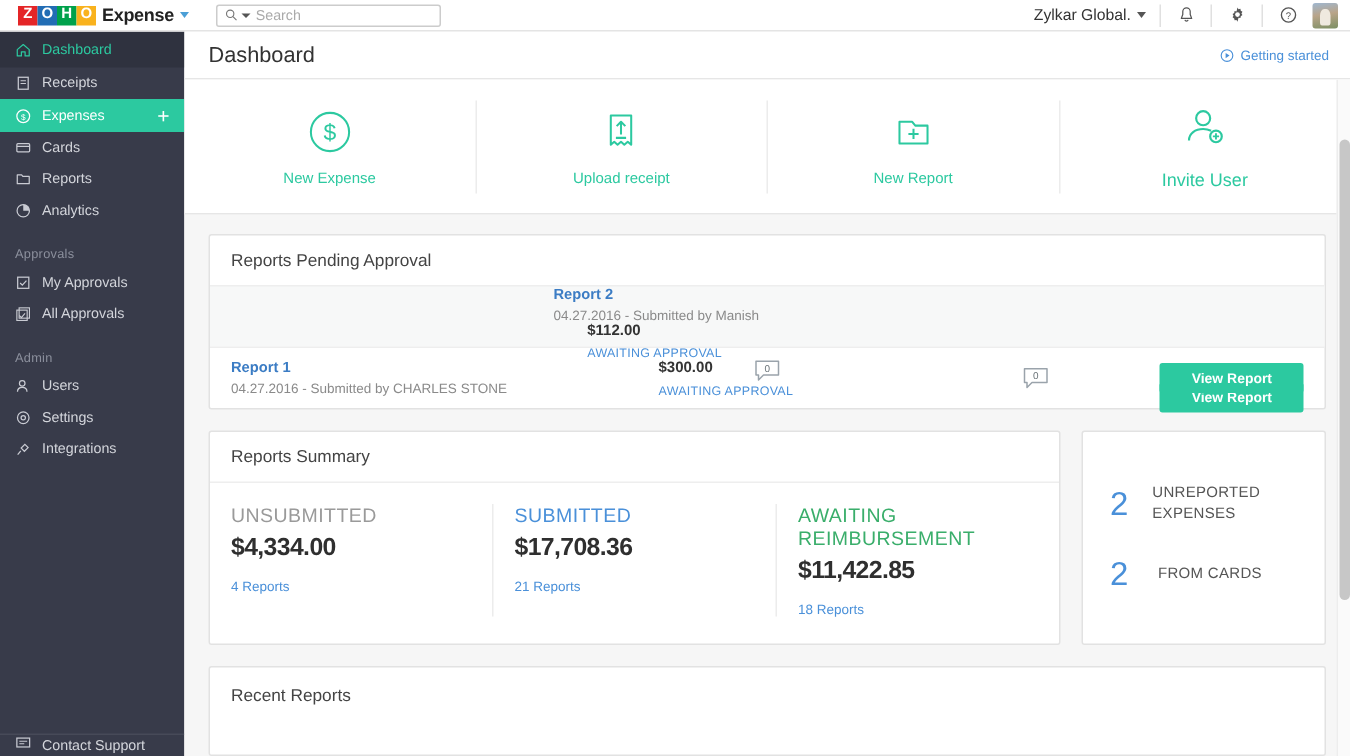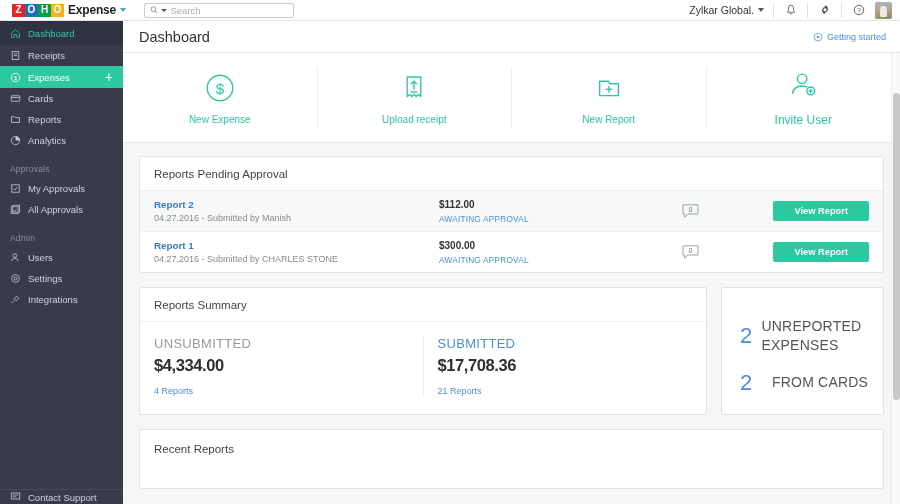--- a/index.html
+++ b/index.html
@@ -129,21 +129,21 @@
   .card-title {
     font-size: 11.5px; color: #444; padding: 11px 14px 10px 14px;
   }
   .card-title.bordered { border-bottom: 1px solid #eee; margin: 0 0 0 0; }
 
   
   .appr-row {
     display: flex; align-items: center; height: 41px;
     padding: 0 14px; border-top: 1px solid #eee;
   }
-  .appr-row.shade { background: #f7f8f8; }
+  .appr-row.shade { background: #f7f8f8; flex-direction: column; }
   .appr-left { width: 285px; }
   .rep-name { font-size: 9.8px; color: #3b7cc4; font-weight: bold; cursor: pointer; }
   .rep-sub { font-size: 9px; color: #8a8a8a; margin-top: 3px; }
   .appr-amt { width: 240px; }
   .amt { font-size: 10px; color: #333; font-weight: bold; }
   .status { font-size: 8.3px; color: #4a90d9; margin-top: 4px; letter-spacing: .2px; }
   .cmt { position: relative; width: 22px; display:flex; align-items:center; justify-content:center; cursor: pointer; }
   .btn-view {
     margin-left: auto; background: #2cc9a0; color: #fff; border: none;
     border-radius: 2px; font-size: 9.3px; font-weight: bold;
@@ -159,21 +159,21 @@
   .sum-label { font-size: 13px; letter-spacing: .3px; margin-bottom: 5px; }
   .sum-label.gray { color: #9a9a9a; }
   .sum-label.blue { color: #4a90d9; }
   .sum-label.green { color: #3aae6b; }
   .sum-value { font-size: 16.5px; color: #2f2f2f; font-weight: bold; letter-spacing: -.4px; }
   .sum-link { font-size: 9px; color: #4a90d9; margin-top: 11px; cursor: pointer; }
 
   .stats-card { width: 163px; flex: 0 0 163px; padding: 24px 0 0 0; }
   .stat-row { display: flex; align-items: center; padding: 0 0 0 18px; height: 47px; }
   .stat-num { font-size: 22px; color: #4a90d9; font-weight: normal; width: 32px; }
-  .stat-lbl { font-size: 14px; color: #555; line-height: 1.35; letter-spacing: .2px; }
+  .stat-lbl { font-size: 10px; color: #555; line-height: 1.35; letter-spacing: .2px; }
 
   .recent-card { margin-top: 14px; }
 
   
   .vscroll {
     position: absolute; right: 0; top: 0; width: 9px; height: 100%;
     background: #fafafa; border-left: 1px solid #ededed;
   }
   .vthumb {
     position: absolute; left: 1px; top: 40px; width: 7px; height: 307px;
@@ -470,20 +470,25 @@
                 <div class="sum-col">
                   <div class="sum-label gray">UNSUBMITTED</div>
                   <div class="sum-value">$4,334.00</div>
                   <div class="sum-link">4 Reports</div>
                 </div>
                 <div class="sum-col">
                   <div class="sum-label blue">SUBMITTED</div>
                   <div class="sum-value">$17,708.36</div>
                   <div class="sum-link">21 Reports</div>
                 </div>
+                <div class="sum-col">
+                  <div class="sum-label green">AWAITING REIMBURSEMENT</div>
+                  <div class="sum-value">$11,422.85</div>
+                  <div class="sum-link">18 Reports</div>
+                </div>
               </div>
             </div>
 
             <div class="card stats-card">
               <div class="stat-row">
                 <div class="stat-num">2</div>
                 <div class="stat-lbl">UNREPORTED EXPENSES</div>
               </div>
               <div class="stat-row">
                 <div class="stat-num">2</div>

